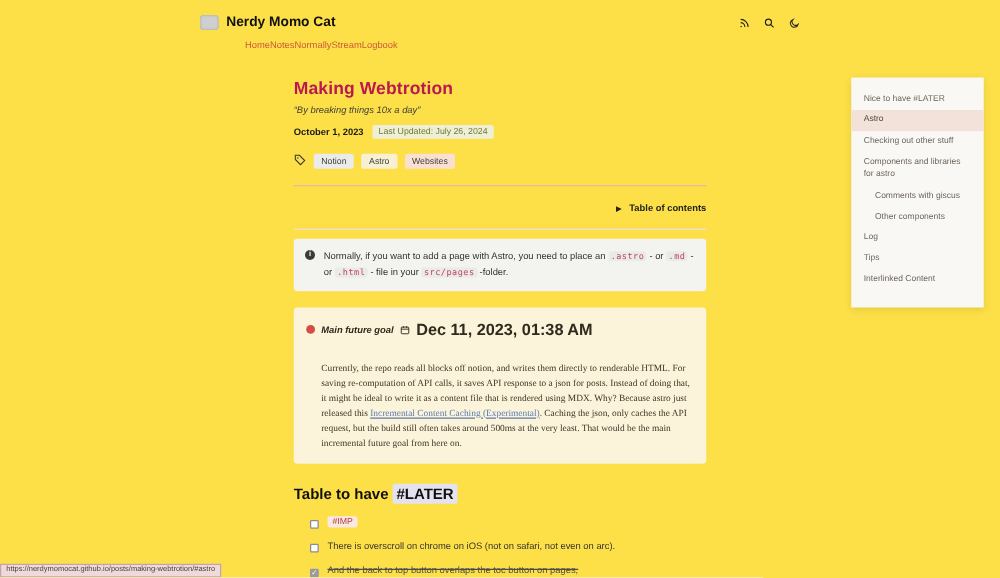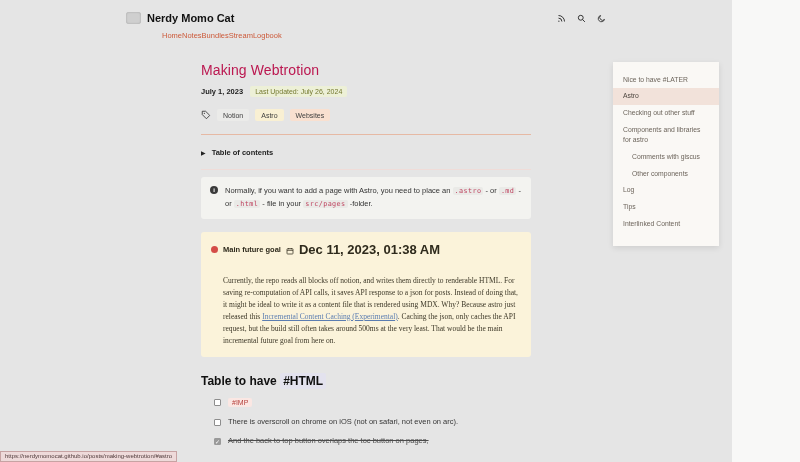--- a/index.html
+++ b/index.html
@@ -1,67 +1,67 @@
 <!DOCTYPE html>
 <html><head>
 <meta charset="utf-8">
 <style>
   * { margin:0; padding:0; box-sizing:border-box; }
   html,body { background:#f8f8f7; }
   .page {
-    position:relative; width:732px; height:462px; overflow:hidden;
-    background:#e5e5e5; font-family:"Liberation Sans", sans-serif; color:#2b2b2b;
+    position:relative; width:800px; height:462px; overflow:hidden;
+    background:#fde047; font-family:"Liberation Sans", sans-serif; color:#2b2b2b;
   }
   
   .header { position:relative; width:480px; margin:0 auto; padding-top:12px; }
   .brand-row { display:flex; align-items:center; gap:6px; }
   .logo { width:15px; height:12px; background:#cfcfcf; border-radius:3px;
           box-shadow:inset 0 0 2px #9b9b9b; }
   .site-title { font-size:11px; font-weight:bold; color:#111; }
   .nav { display:flex; gap:0; margin:7px 0 0 36px; }
   .nav a { font-size:7.5px; color:#cc5a3a; text-decoration:none; }
   .header-icons { position:absolute; top:14px; right:0; display:flex; gap:11px; align-items:center; }
   .header-icons svg { display:block; }
   
   .main { width:330px; margin:0 auto; }
-  .post-title { margin-top:22px; font-size:14px; font-weight:normal; color:#bb1750; letter-spacing:.1px; }
+  .post-title { margin-top:22px; font-size:14px; font-weight:bold; color:#bb1750; letter-spacing:.1px; }
   .subtitle { margin-top:5px; font-size:7.5px; font-style:italic; color:#3d3d3d; }
   .meta-row { display:flex; align-items:center; gap:7px; margin-top:8px; }
   .post-date { font-size:7.5px; font-weight:bold; color:#1c1c1c; }
   .updated-badge { font-size:7px; color:#73782f; background:#edf0d7; padding:2px 5px; border-radius:2px; }
   .tags-row { display:flex; align-items:center; gap:6px; margin-top:9px; }
   .tag-pill { font-size:7px; color:#3e3e3e; padding:2.5px 6px; border-radius:2px; }
   .tag-notion { background:#ebebe9; }
   .tag-astro { background:#f9f0d3; }
   .tag-websites { background:#f9e0d0; }
   .hr-accent { border:none; border-top:1px solid #e6b9a4; margin-top:10px; }
-  .toc-toggle { display:flex; align-items:center; gap:6px; margin-top:13px; cursor:pointer; }
+  .toc-toggle { display:flex; align-items:center; gap:6px; margin-top:13px; cursor:pointer;justify-content:flex-end; }
   .toc-caret { font-size:6px; color:#222; }
   .toc-label { font-size:7.5px; font-weight:bold; color:#222; }
   .hr-faint { border:none; border-top:1px solid #f0dcd8; margin-top:12px; }
   
   .callout-info { display:flex; gap:7px; margin-top:7px; background:#f3f3f0; border-radius:3px; padding:8px 9px; }
   .info-icon { flex:0 0 auto; width:8px; height:8px; margin-top:1px; border-radius:50%;
                background:#3a3a3a; color:#fff; font-size:6px; font-weight:bold;
                display:flex; align-items:center; justify-content:center; }
   .callout-info .txt { font-size:7.5px; line-height:1.7; color:#333; }
   code { font-family:"DejaVu Sans Mono", monospace; font-size:6.8px; color:#bf4460;
          background:#eaeae7; padding:0 2px; border-radius:2px; letter-spacing:.4px; }
   .callout-goal { margin-top:13px; background:#fbf3da; border-radius:3px; padding:9px 10px 10px; }
   .goal-head { display:flex; align-items:center; gap:5px; }
   .goal-dot { width:7px; height:7px; border-radius:50%; background:#d44c47; }
-  .goal-title { font-size:7.5px; font-weight:bold; color:#2e2a1c; }
+  .goal-title { font-size:7.5px; font-weight:bold; color:#2e2a1c;font-style:italic; }
   .goal-date { font-size:13px; font-weight:bold; color:#2e2a1c; }
   .goal-body { margin-top:16px; padding-left:12px; font-size:7.5px; line-height:1.6; color:#3c3727;font-family:Liberation Serif, serif; }
   .goal-body a { color:#5b7db1; text-decoration:underline; }
   
   .h2 { margin-top:17px; font-size:12px; font-weight:bold; color:#101010; }
   .h2 .hl { background:#e3e2ee; padding:1px 3px; border-radius:2px; }
   .checklist { margin-top:9px; padding-left:13px; list-style:none; }
-  .check-item { display:flex; gap:7px; align-items:center; margin-bottom:8px; }
+  .check-item { display:flex; gap:7px; align-items:flex-end; margin-bottom:8px; }
   .cbox { flex:0 0 auto; width:7px; height:7px; margin-top:1px; border:1px solid #8d8d8d;
           border-radius:1px; background:#fff; font-size:6px; line-height:6px; text-align:center; color:#fff; }
   .checked .cbox { background:#9a9a9a; border-color:#9a9a9a; }
   .check-item .ctext { font-size:7.5px; line-height:1.5; color:#353535; }
   .checked .ctext { text-decoration:line-through; color:#4c4c4c; }
   .imp-pill { font-size:7px; color:#b5403c; background:#fbe7e3; padding:1px 4px; border-radius:2px; }
   
   .sidebar { position:absolute; top:62px; right:13px; width:106px; background:#faf8f5;
              padding:9px 0 14px; box-shadow:0 2px 6px rgba(0,0,0,.10); }
   .sb-item { font-size:6.8px; line-height:1.45; color:#6d655c; padding:3.5px 10px; cursor:pointer; }
@@ -77,21 +77,21 @@
 <div class="page">
 
   <div class="header">
     <div class="brand-row">
       <span class="logo"></span>
       <span class="site-title">Nerdy Momo Cat</span>
     </div>
     <div class="nav">
       <a href="#">Home</a>
       <a href="#">Notes</a>
-      <a href="#">Bundles</a>
+      <a href="#">Normally</a>
       <a href="#">Stream</a>
       <a href="#">Logbook</a>
     </div>
     <div class="header-icons">
       <span>
         <svg width="9" height="9" viewBox="0 0 24 24" fill="none" stroke="#222" stroke-width="2.4">
           <path d="M4 11a9 9 0 0 1 9 9"></path>
             <path d="M4 4a16 16 0 0 1 16 16"></path>
             <circle cx="5" cy="19" r="1.6" fill="#222" stroke="none"></circle>
         </svg>
@@ -105,23 +105,24 @@
       <span>
         <svg width="9" height="9" viewBox="0 0 24 24" fill="none" stroke="#222" stroke-width="2.2">
           <path d="M20 14.5A8.5 8.5 0 1 1 9.5 4a7 7 0 0 0 10.5 10.5z"></path>
         </svg>
       </span>
     </div>
   </div>
 
   <div class="main">
     <div class="post-title">Making Webtrotion</div>
+    <div class="subtitle">“By breaking things 10x a day”</div>
 
     <div class="meta-row">
-      <span class="post-date">July 1, 2023</span>
+      <span class="post-date">October 1, 2023</span>
       <span class="updated-badge">Last Updated:  July 26, 2024</span>
     </div>
 
     <div class="tags-row">
       <span>
         <svg width="10" height="10" viewBox="0 0 24 24" fill="none" stroke="#333" stroke-width="2">
           <path d="M3 3h8l10 10-8 8L3 11z"></path>
             <circle cx="8" cy="8" r="1.4" fill="#333" stroke="none"></circle>
         </svg>
       </span>
@@ -154,21 +155,21 @@
               <line x1="3" y1="10" x2="21" y2="10"></line>
               <line x1="8" y1="3" x2="8" y2="7"></line>
               <line x1="16" y1="3" x2="16" y2="7"></line>
           </svg>
         </span>
         <span class="goal-date">Dec 11, 2023, 01:38 AM</span>
       </div>
       <div class="goal-body"><span>Currently, the repo reads all blocks off notion, and writes them directly to renderable HTML. For saving re-computation of API calls, it saves API response to a json for posts. Instead of doing that, it might be ideal to write it as a content file that is rendered using MDX. Why? Because astro just released this </span><a href="#">Incremental Content Caching (Experimental)</a><span>. Caching the json, only caches the API request, but the build still often takes around 500ms at the very least. That would be the main incremental future goal from here on.</span></div>
     </div>
 
-    <div class="h2"><span>Table to have </span><span class="hl">#HTML</span></div>
+    <div class="h2"><span>Table to have </span><span class="hl">#LATER</span></div>
 
     <ul class="checklist">
       <li class="check-item">
         <span class="cbox"></span>
         <span class="ctext"><span class="imp-pill">#IMP</span></span>
       </li>
       <li class="check-item">
         <span class="cbox"></span>
         <span class="ctext">There is overscroll on chrome on iOS (not on safari, not even on arc).</span>
       </li>

